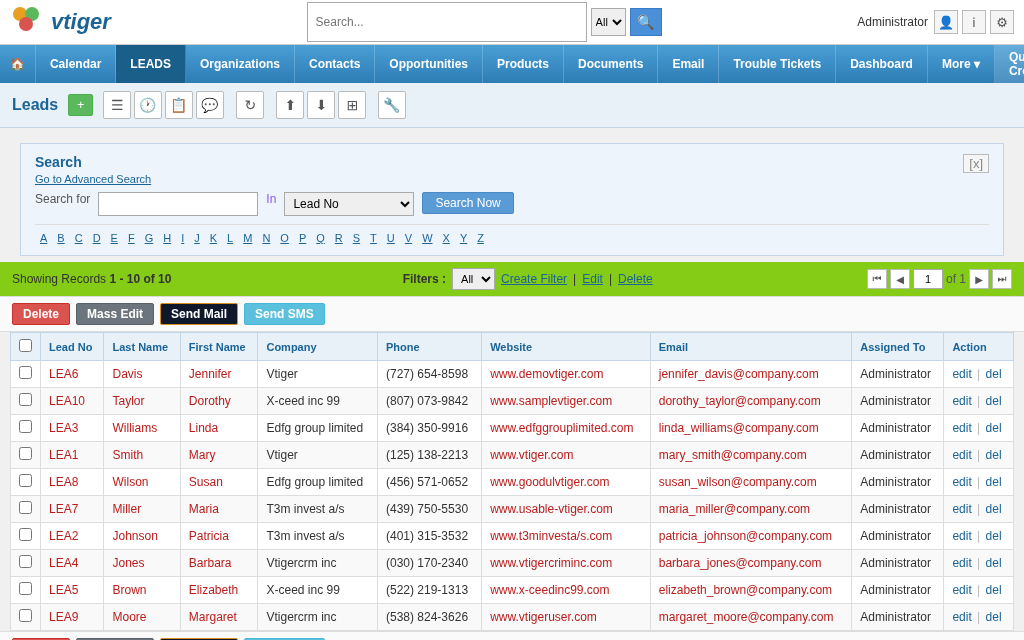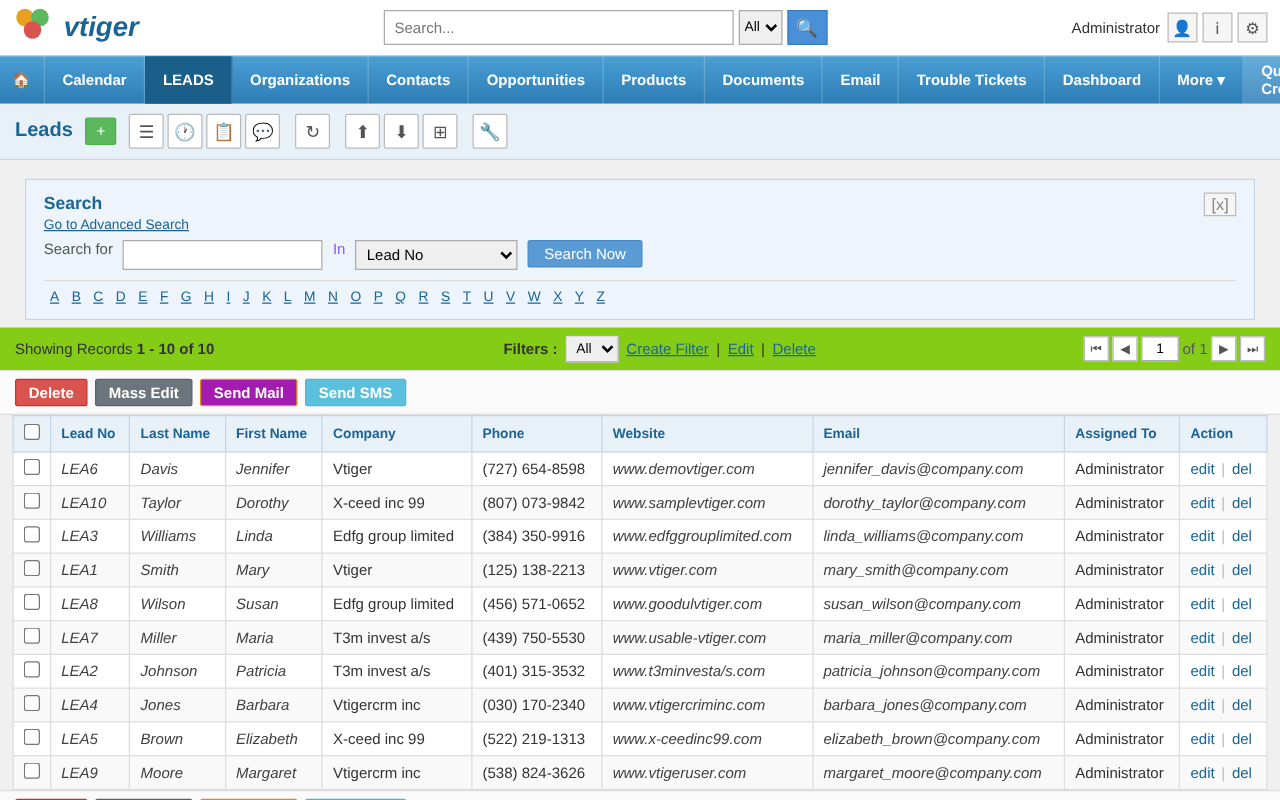--- a/index.html
+++ b/index.html
@@ -62,30 +62,30 @@
     .filter-link { color: #1a6496; text-decoration: underline; cursor: pointer; }
     .pagination { display: flex; align-items: center; gap: 3px; font-size: 12px; }
     .pag-btn { width: 20px; height: 20px; border: 1px solid #bbb; background: white; cursor: pointer; display: flex; align-items: center; justify-content: center; font-size: 10px; color: #555; }
     .pag-input { width: 30px; height: 20px; border: 1px solid #aaa; text-align: center; font-size: 11px; }
     .pag-total { color: #555; }
 
     
     .action-bar { display: flex; gap: 6px; padding: 6px 12px; background: #fafafa; border-bottom: 1px solid #ddd; }
     .btn-red { background: #d9534f; color: white; border: 1px solid #c9302c; padding: 3px 10px; cursor: pointer; font-size: 12px; border-radius: 2px; font-weight: bold; }
     .btn-gray { background: #6c757d; color: white; border: 1px solid #5a6268; padding: 3px 10px; cursor: pointer; font-size: 12px; border-radius: 2px; font-weight: bold; }
-    .btn-orange { background: #a21caf; color: white; border: 1px solid #d98c20; padding: 3px 10px; cursor: pointer; font-size: 12px; border-radius: 2px; font-weight: bold; }
+    .btn-orange { background: #0f172a; color: white; border: 1px solid #d98c20; padding: 3px 10px; cursor: pointer; font-size: 12px; border-radius: 2px; font-weight: bold; }
     .btn-teal { background: #5bc0de; color: white; border: 1px solid #46b8da; padding: 3px 10px; cursor: pointer; font-size: 12px; border-radius: 2px; font-weight: bold; }
 
     
     .leads-table { width: 100%; border-collapse: collapse; margin: 0; }
     .leads-table th { background: #e8f0f8; border: 1px solid #c5d5e8; padding: 6px 8px; font-size: 11px; color: #1a6496; font-weight: bold; text-align: left; white-space: nowrap; }
     .leads-table td { border: 1px solid #ddd; padding: 5px 8px; font-size: 12px; vertical-align: middle; background: white; }
     .leads-table tr:nth-child(even) td { background: #f9f9f9; }
     .cb-col { width: 22px; text-align: center; }
-    .link-blue { color: #404040; text-decoration: none; cursor: pointer; font-style: italic; }
+    .link-blue { color: #b91c1c; text-decoration: none; cursor: pointer; }
     .action-links { color: #555; font-size: 11px; white-space: nowrap; }
     .action-links a { color: #1a6496; text-decoration: none; cursor: pointer; }
     .separator { color: #bbb; margin: 0 2px; }
 
     
     .bottom-bar { display: flex; align-items: center; justify-content: space-between; padding: 6px 12px; background: #fafafa; border-top: 1px solid #ddd; }
     .bottom-action-bar { display: flex; gap: 6px; }
     .bottom-right { display: flex; align-items: center; gap: 8px; }
     .create-merge-link { color: #1a6496; text-decoration: underline; cursor: pointer; font-size: 12px; }
     .table-container { padding: 0 10px; }
@@ -96,21 +96,21 @@
 <div class="top-header">
   <div class="logo">
     <svg class="logo-icon" viewBox="0 0 36 36">
       <circle cx="10" cy="10" r="7" fill="#e8a020"></circle>
       <circle cx="22" cy="10" r="7" fill="#5cb85c"></circle>
       <circle cx="16" cy="20" r="7" fill="#d9534f"></circle>
     </svg>
     <span class="logo-text">vtiger</span>
   </div>
   <div class="search-bar">
-    <input type="text" style="width: 280px; height: 28px; border: 1px solid rgb(170, 170, 170); padding: 0px 8px; font-size: 12px; color: #0369a1;" placeholder="Search...">
+    <input type="text" style="width: 280px; height: 40px; border: 1px solid rgb(170, 170, 170); padding: 0px 8px; font-size: 12px; color: #0369a1;" placeholder="Search...">
     <select style="height:28px; border:1px solid #aaa; font-size:11px;">
       <option>All</option>
     </select>
     <button class="search-btn">
       <span style="color:white; font-size:14px;">🔍</span>
     </button>
   </div>
   <div class="top-right">
     <span>Administrator</span>
     <div class="top-right-icons">

